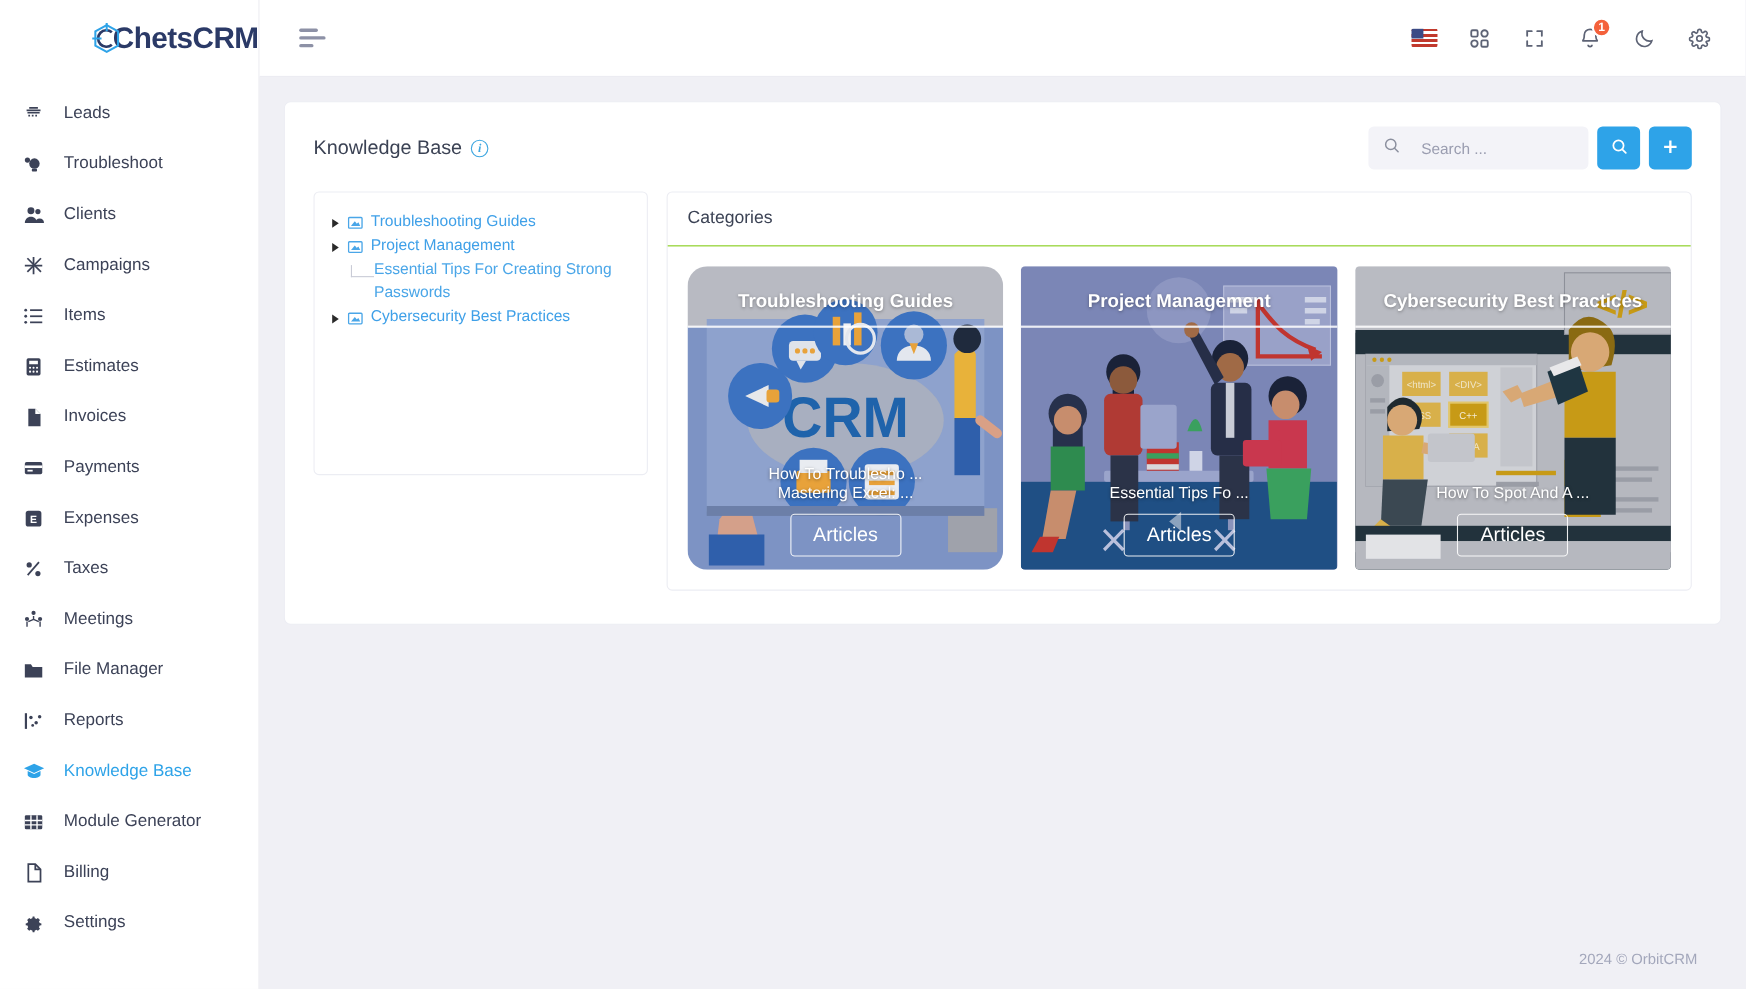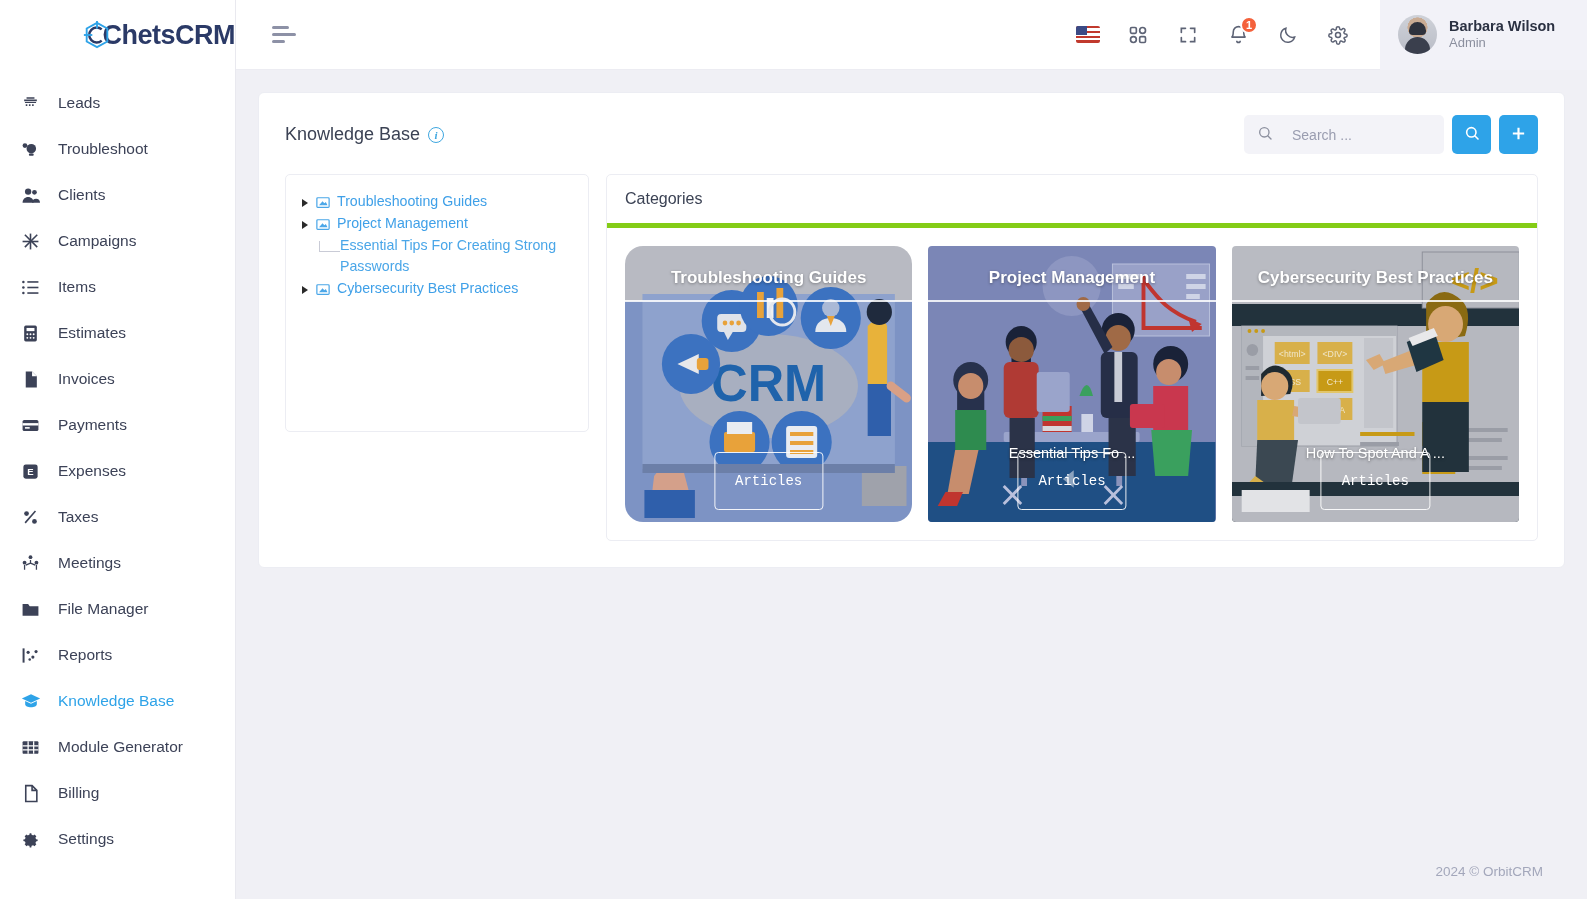--- a/index.html
+++ b/index.html
@@ -157,21 +157,21 @@
   }
   .tree-child-text { max-width: 236px; }
 
   
   .cat-card {
     flex: 1; border: 1px solid #ecedf3; border-radius: 5px; min-width: 0;
     display: flex; flex-direction: column;
   }
   .cat-head {
     padding: 15px 18px; font-size: 16px; color: #3b4254;
-    border-bottom: 5px solid #84cc16;
+    border-bottom: 1px solid #84cc16;
   }
   .cat-body { display: flex; gap: 16px; padding: 18px; }
   .cat-tile {
     flex: 1; height: 276px; border-radius: 4px; position: relative;
     overflow: hidden; cursor: pointer; min-width: 0;
   }
   .tile-title {
     position: absolute; top: 22px; left: 0; right: 0; text-align: center;
     color: #fff; font-size: 17px; font-weight: 700;
     text-shadow: 0 1px 3px rgba(0,0,0,.35); z-index: 4;
@@ -184,22 +184,22 @@
     position: absolute; left: 0; right: 0; bottom: 60px; z-index: 4;
     text-align: center;
   }
   .tile-link {
     color: #fff; font-size: 14.5px; display: block; padding: 1px 0;
     text-shadow: 0 1px 3px rgba(0,0,0,.45);
   }
   .tile-btn {
     position: absolute; bottom: 12px; left: 50%; transform: translateX(-50%);
     z-index: 5; border: 1px solid rgba(255,255,255,.9); background: transparent;
-    color: #fff; font-size: 14px; padding: 20px 20px; border-radius: 4px;
-    cursor: pointer; font-family: Liberation Mono, monospace;
+    color: #fff; font-size: 18px; padding: 8px 20px; border-radius: 4px;
+    cursor: pointer; font-family: Liberation Sans, sans-serif;
   }
   .carousel-arrow {
     position: absolute; bottom: 26px; left: 50%; transform: translateX(-60%);
     z-index: 3; opacity: .55;
   }
 
   
   .illu { position: absolute; inset: 0; }
   .illu-1 { background: linear-gradient(#b8bac2 0 20%, #7d93c4 20% 100%); border-radius: 18px; }
   .illu-2 { background: #7b86b6; }
@@ -444,27 +444,20 @@
           <path d="M20 14.5A8.5 8.5 0 0 1 9.5 4 8.5 8.5 0 1 0 20 14.5z"></path>
         </svg>
       </span>
       <span class="ticon">
         <svg viewBox="0 0 24 24" width="20" height="20" fill="none" stroke-width="1.8">
           <circle cx="12" cy="12" r="3"></circle>
           <path d="M19.4 15a1.6 1.6 0 0 0 .3 1.8l.1.1a2 2 0 1 1-2.8 2.8l-.1-.1a1.6 1.6 0 0 0-2.7 1.1V21a2 2 0 1 1-4 0v-.1A1.6 1.6 0 0 0 7.5 19.4l-.1.1a2 2 0 1 1-2.8-2.8l.1-.1A1.6 1.6 0 0 0 3 14.6H3a2 2 0 1 1 0-4h.1A1.6 1.6 0 0 0 4.6 8.5l-.1-.1a2 2 0 1 1 2.8-2.8l.1.1A1.6 1.6 0 0 0 10 4.6V4a2 2 0 1 1 4 0v.1a1.6 1.6 0 0 0 2.7 1.1l.1-.1a2 2 0 1 1 2.8 2.8l-.1.1a1.6 1.6 0 0 0 1.1 2.7H21a2 2 0 1 1 0 4h-.1a1.6 1.6 0 0 0-1.5 1z"></path>
         </svg>
       </span>
     </div>
-    <div class="user-box">
-      <span class="avatar"></span>
-      <span>
-        <div class="user-name">Barbara Wilson</div>
-        <div class="user-role">Admin</div>
-      </span>
-    </div>
   </header>
 
   <main class="content">
     <section class="panel">
 
       <div class="panel-head">
         <span class="panel-title">Knowledge Base</span>
         <span class="info-i">i</span>
         <span class="head-spacer"></span>
         <div class="searchwrap">
@@ -587,20 +580,24 @@
                     <circle cx="262" cy="66" r="13" fill="#1f2a3d"></circle>
                     <path d="M274 140l16 12" stroke="#d9a086" stroke-width="9" stroke-linecap="round"></path>
                   <rect x="244" y="220" width="46" height="40" fill="#9fa2ab"></rect>
                   <path d="M30 230q14-20 30-6l6 22H28z" fill="#d4a08a"></path>
                     <path d="M20 244h52v28H20z" fill="#2f5fab"></path>
                   <rect x="18" y="218" width="260" height="9" fill="#6c7fa8"></rect>
                 </svg>
               </div>
               <div class="tile-rule"></div>
               <div class="tile-title">Troubleshooting Guides</div>
+              <div class="tile-links">
+                <a class="tile-link">How To Troublesho ...</a>
+                <a class="tile-link">Mastering Excel: ...</a>
+              </div>
               <button class="tile-btn">Articles</button>
             </div>
 
             <div class="cat-tile">
               <div class="illu illu-2">
                 <svg viewBox="0 0 296 276" width="100%" height="100%" preserveAspectRatio="none">
                   <rect x="0" y="196" width="296" height="80" fill="#1f4f84"></rect>
                   <circle cx="148" cy="40" r="30" fill="#8d96c1"></circle>
                   <rect x="190" y="18" width="100" height="72" fill="#99a1c8" stroke="#b9c0dc"></rect>
                   <rect x="196" y="28" width="22" height="5" fill="#cfd4e6"></rect>

